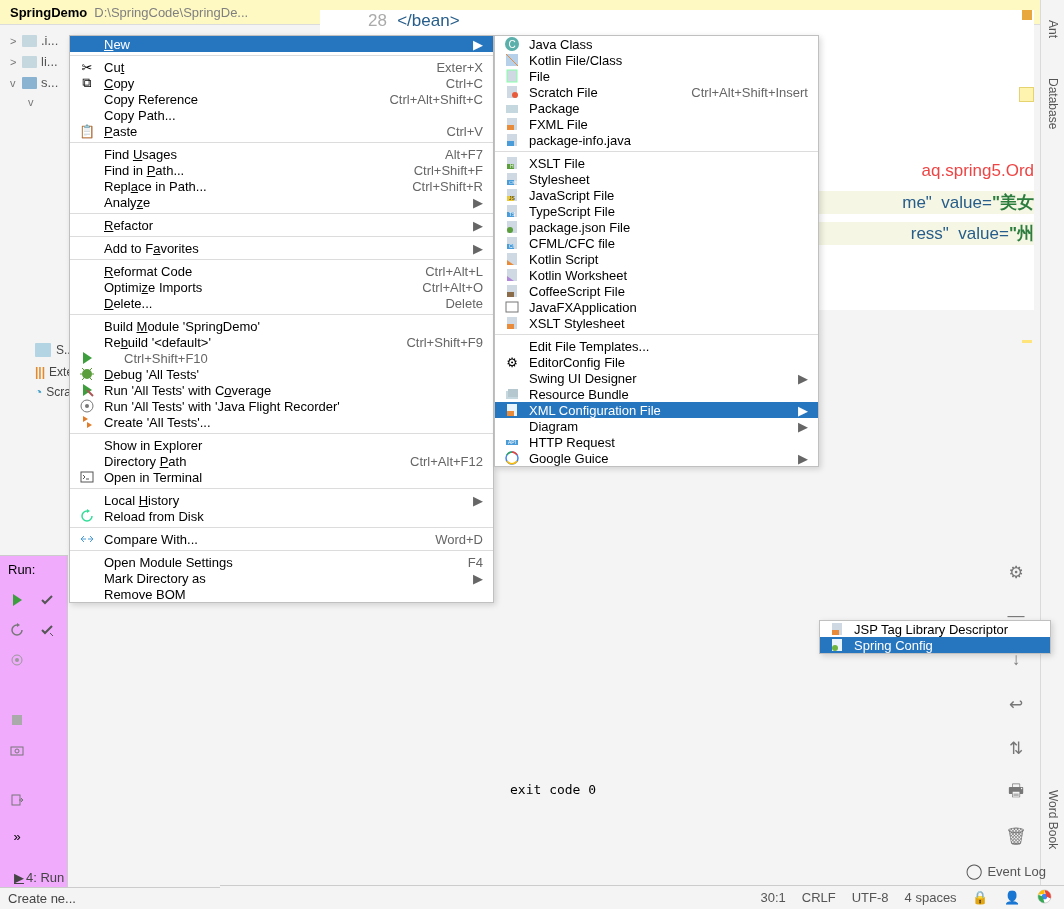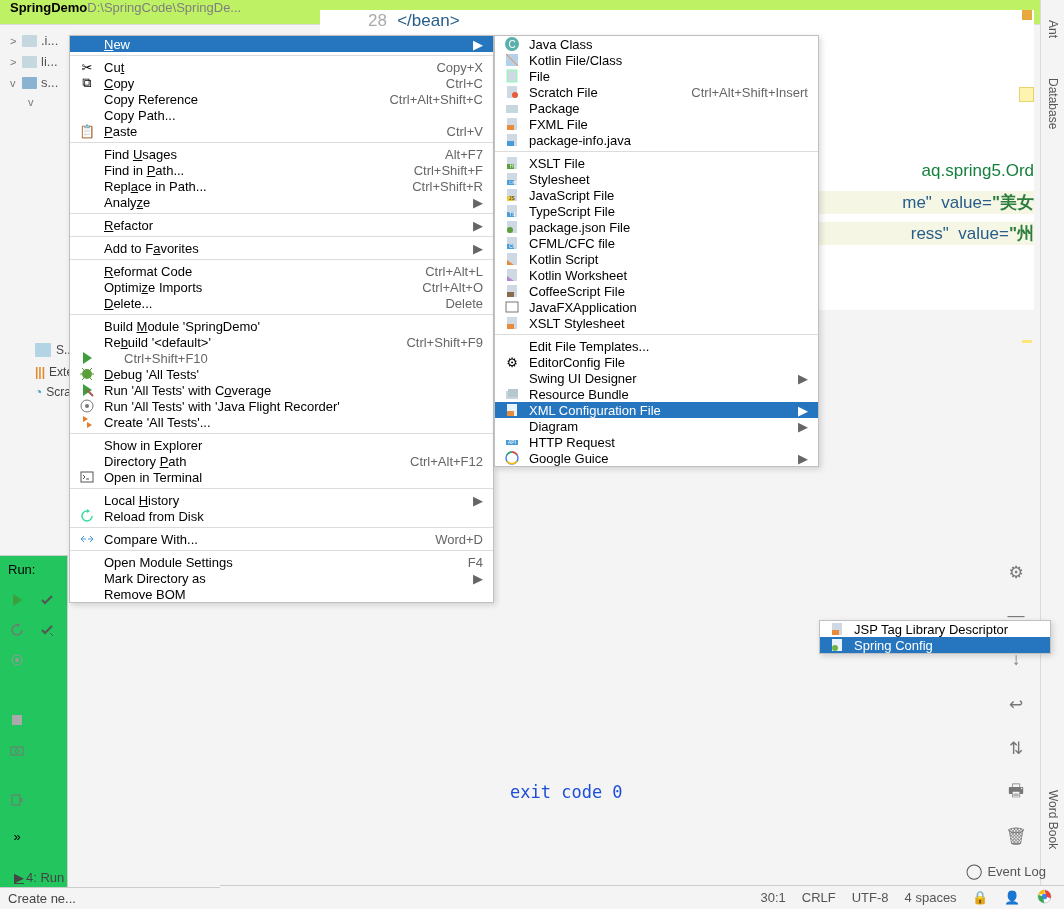--- a/index.html
+++ b/index.html
@@ -1,61 +1,61 @@
 <!DOCTYPE html>
 <html><head>
 <meta charset="utf-8">
 <style>
 * { margin:0; padding:0; box-sizing:border-box; font-family:"Segoe UI",Arial,sans-serif; }
 body { width:1064px; height:909px; background:#f4f4f4; position:relative; overflow:hidden; font-size:13px; }
-.topbar { height:25px; background:#bef264; border-bottom:1px solid #dcdcdc; display:flex; padding:0 10px; }
+.topbar { height:25px; background:#fef9c3; border-bottom:1px solid #dcdcdc; display:flex; align-items:center; padding:0 10px; }
 .project-name { font-weight:bold; }
-.project-path { color:#7f7f7f; }
+.project-path { color:#7f7f7f; margin-left:7px; }
 .tree { position:absolute; left:10px; top:30px; width:170px; }
 .tree-item { display:flex; align-items:center; padding:3px 0; font-size:13px; color:#555; }
 .tree-item.indent1 { padding-left:18px; }
 .tree-toggle { font-size:11px; color:#777; width:12px; }
 .tree-icon { width:16px; height:16px; margin-right:4px; display:inline-flex; align-items:center; justify-content:center; }
 .folder-icon { background:#c5d8df; width:15px; height:12px; border-radius:1px; }
-.run-panel { position:absolute; left:0; top:555px; width:68px; height:340px; border-top:1px solid #ccc; border-right:1px solid #ccc; background:#22c55e; }
+.run-panel { position:absolute; left:0; top:555px; width:68px; height:340px; border-top:1px solid #ccc; border-right:1px solid #ccc; background:#f0abfc; }
 .run-header { padding:6px 8px; font-size:13px; }
 .run-btns { display:flex; flex-direction:column; padding:2px; }
 .run-btn-row { display:flex; }
 .run-btn { width:30px; height:30px; display:flex; align-items:center; justify-content:center; border:1px solid transparent; }
 .bottom-create { position:absolute; left:0; bottom:0; padding:3px 8px; border-top:1px solid #ccc; width:220px; background:#f4f4f4; color:#444; }
 .status-bar { position:absolute; bottom:0; right:0; left:220px; height:24px; background:#f4f4f4; border-top:1px solid #ccc; display:flex; align-items:center; justify-content:flex-end; gap:16px; padding:0 12px; font-size:13px; color:#555; }
 .status-bar span { white-space:nowrap; }
 .event-log { position:absolute; bottom:25px; right:6px; display:flex; align-items:center; font-size:13px; color:#555; padding:4px 12px; }
 .event-log::before { content:"◯"; margin-right:5px; font-size:15px; }
 .right-toolbar { position:absolute; right:0; top:0; width:24px; height:100%; background:#f4f4f4; border-left:1px solid #dadada; display:flex; flex-direction:column; align-items:center; padding-top:20px; gap:40px; }
 .vtab { writing-mode:vertical-rl; font-size:12px; color:#555; }
 .editor { position:absolute; left:320px; top:10px; right:30px; height:300px; font-family:Consolas,monospace; font-size:17px; background:#fff; }
 .editor .ln { color:#aaa;margin-left:48px; }
 .editor .tag { color:#265d8a; }
 .editor .attr { color:#265d8a; font-weight:500; }
 .editor .str { color:#2b7d3d; font-weight:bold; }
-.editor .cls { color:#15803d;text-align:right; }
+.editor .cls { color:#ef4444;text-align:right; }
 .editor .hl { background:#f6f6e4; }
 .menu { position:absolute; background:#fff; border:1px solid #c0c0c0; box-shadow:2px 2px 6px rgba(0,0,0,.15); }
 .ctx-menu { left:69px; top:35px; width:425px; }
 .menu-item { display:flex; align-items:center; height:16px; padding:0 10px 0 8px; font-size:13px; cursor:default; }
 .menu-item.selected { background:#2675bf; color:#fff; }
 .menu-item .micon { width:18px; height:18px; display:flex; align-items:center; justify-content:center; margin-right:8px; flex:none; }
 .menu-item .label { flex:1; }
 .menu-item .shortcut { color:#666; margin-left:20px; }
 .menu-item .arrow { margin-left:8px; color:#666; }
 .menu-item.selected .arrow { color:#fff; }
 .menu-sep { height:1px; background:#dcdcdc; margin:3px 0; }
 .mnemonic { text-decoration:underline; }
 .sub-menu { left:494px; top:35px; width:325px; }
 .sub2-menu { left:819px; top:620px; width:232px; }
 .svg-icon { width:16px; height:16px; }
 .right-btn-col { position:absolute; right:28px; top:560px; width:40px; display:flex; flex-direction:column; align-items:center; gap:20px; }
 .r-btn { width:24px; height:24px; display:flex; align-items:center; justify-content:center; color:#777; font-size:17px; }
-.exitcode { position:absolute; left:510px; top:782px; font-family:Consolas,monospace; font-size:17px; color:#1d4ed8; }
+.exitcode { position:absolute; left:510px; top:782px; font-family:Consolas,monospace; font-size:13px; color:#000000; }
 .yellow-bar { position:absolute; right:30px; top:87px; width:15px; height:15px; background:#fff3b0; border:1px solid #e5d370; }
 .right-markers { position:absolute; right:30px; top:10px; width:14px; height:500px; }
 .right-markers .warn { width:10px; height:10px; background:#e8a83e; margin-left:2px; }
 .right-markers .info { width:10px; height:3px; background:#ffe37b; margin-left:2px; margin-top:320px; }
 .extra-icons { position:absolute; left:35px; top:340px; font-size:12px; color:#444; }
 .extra-icons div { padding:3px 0; display:flex; align-items:center; }
 .extra-icons .ic-badge { width:16px; height:14px; background:#b2d4e3; margin-right:5px; border-radius:1px; }
 </style>
 </head>
 <body>
@@ -233,21 +233,21 @@
 <div class="menu ctx-menu">
   <div class="menu-item selected">
       <span class="micon"></span>
       <span class="label"><span class="mnemonic">N</span>ew</span>
       <span class="arrow">▶</span>
     </div>
   <div class="menu-sep"></div>
   <div class="menu-item">
       <span class="micon">✂</span>
       <span class="label">Cu<span class="mnemonic">t</span></span>
-      <span class="shortcut">Copy+X</span>
+      <span class="shortcut">Exter+X</span>
     </div>
   <div class="menu-item">
       <span class="micon">⧉</span>
       <span class="label"><span class="mnemonic">C</span>opy</span>
       <span class="shortcut">Ctrl+C</span>
     </div>
   <div class="menu-item">
       <span class="micon"></span>
       <span class="label">Copy Reference</span>
       <span class="shortcut">Ctrl+Alt+Shift+C</span>

